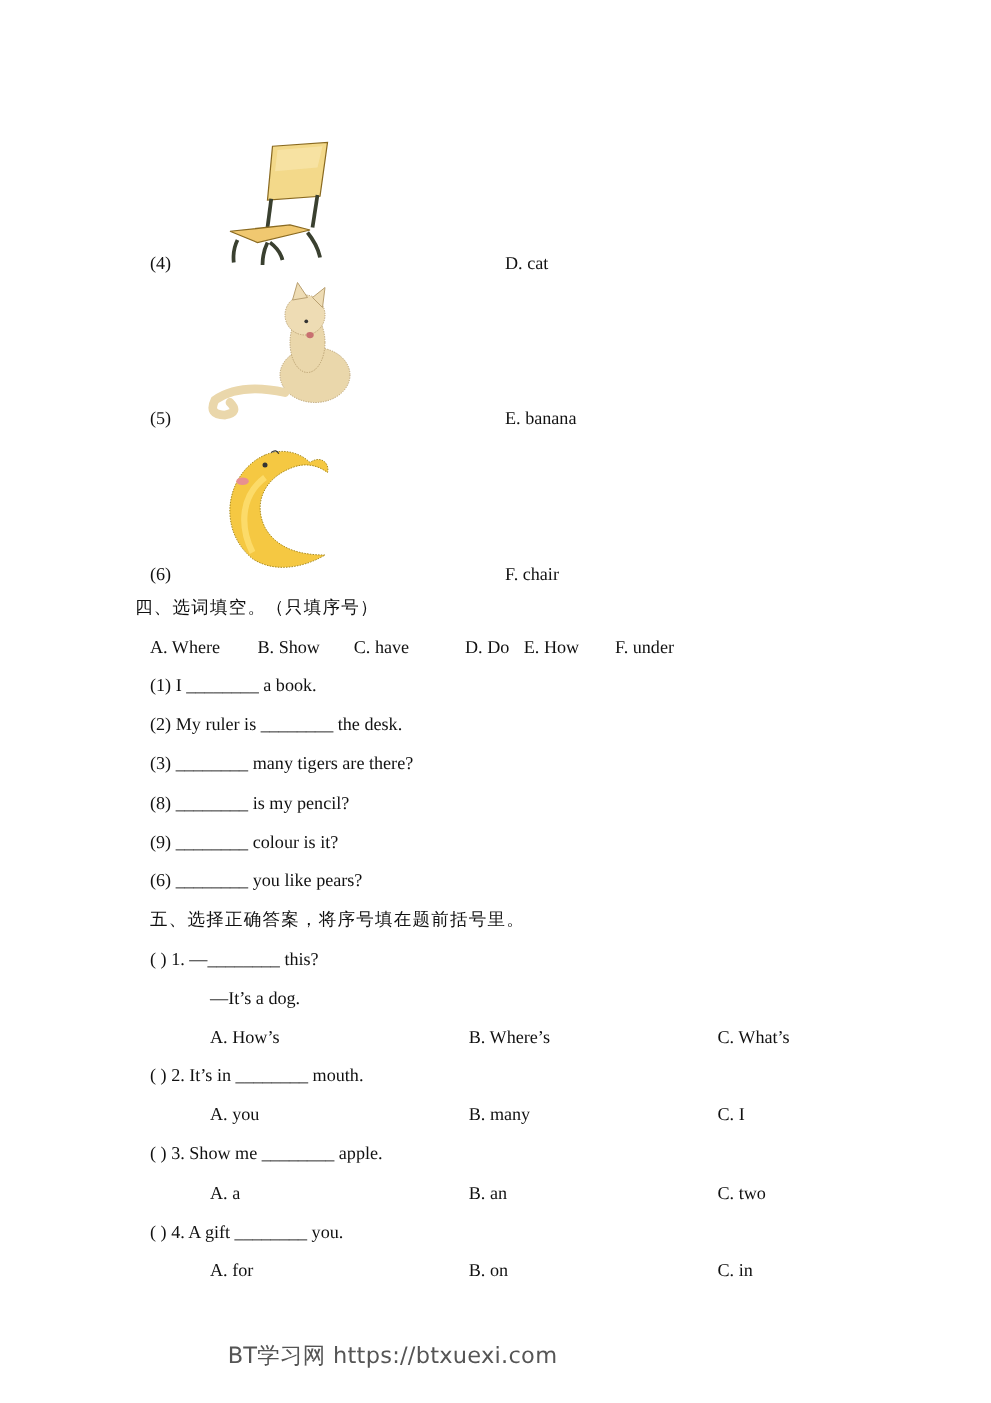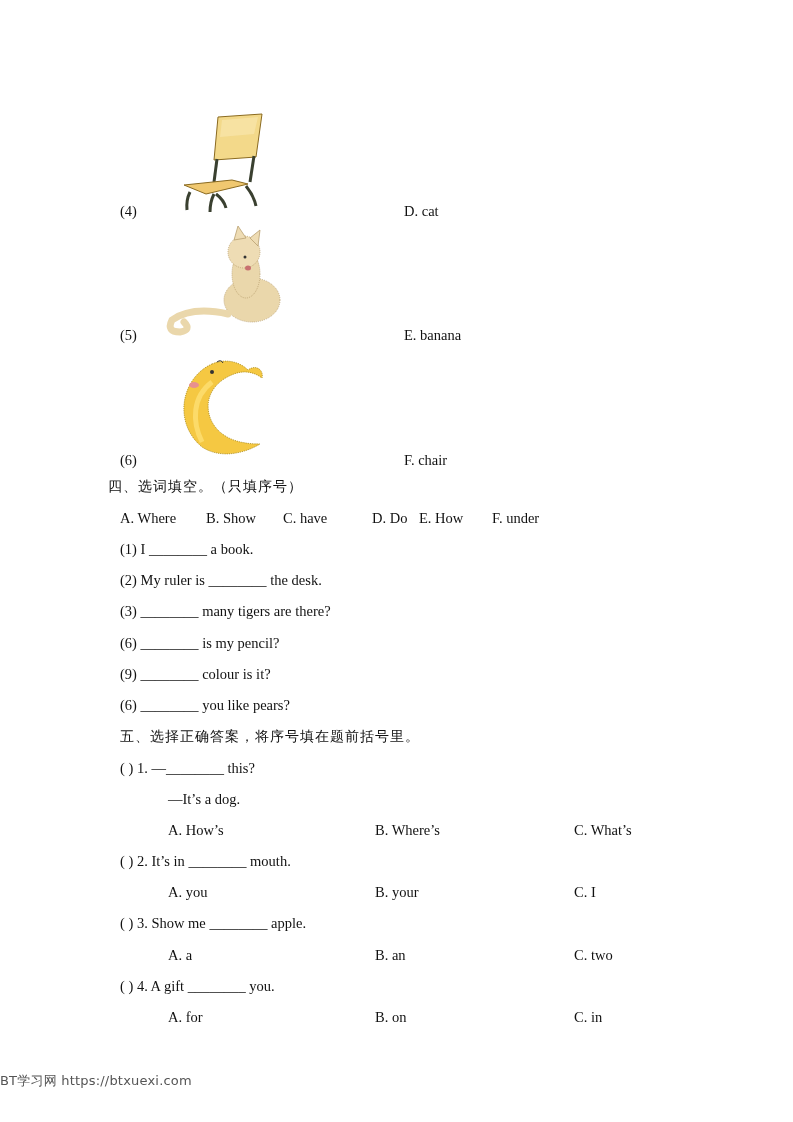--- a/index.html
+++ b/index.html
@@ -6,22 +6,22 @@
   body {
     width: 793px; height: 1122px; position: relative; overflow: hidden;
     font-family: "Liberation Serif", "DejaVu Serif", serif;
     color: #111111;
     font-size: 14.5px;
   }
   .abs { position: absolute; white-space: nowrap; line-height: 1; }
   .cn { font-family: "DejaVu Sans", sans-serif; font-size: 14px; letter-spacing: 1px; }
   .pic { position: absolute; }
   .footer {
-    position: absolute; left: 0; width: 628px; top: 1072px; text-align: left;
-    font-family: "DejaVu Sans", sans-serif; font-size: 13px; color: #555555; letter-spacing: 0.2px;
+    position: absolute; left: 0; width: 628px; top: 1072px; text-align: center;
+    font-family: "DejaVu Sans", sans-serif; font-size: 18px; color: #555555; letter-spacing: 0.2px;
   }
   .opt { position: absolute; white-space: nowrap; line-height: 1; font-family: Liberation Serif, serif; }
 </style>
 </head>
 <body>
 
 <div>
 
   <svg class="pic" style="left:180px;top:112px" width="85" height="100" viewBox="0 0 85 100">
     <polygon points="38,5 82,2 76,45 34,48" fill="#f3d98a" stroke="#8a6a20" stroke-width="1"></polygon>
@@ -67,37 +67,37 @@
     <span class="abs" style="left:120px;top:511px">A. Where</span>
     <span class="abs" style="left:206px;top:511px">B. Show</span>
     <span class="abs" style="left:283px;top:511px">C. have</span>
     <span class="abs" style="left:372px;top:511px">D. Do</span>
     <span class="abs" style="left:419px;top:511px">E. How</span>
     <span class="abs" style="left:492px;top:511px">F. under</span>
   </div>
   <span class="abs" style="left:120px;top:542px">(1) I ________ a book.</span>
   <span class="abs" style="left:120px;top:573px">(2) My ruler is ________ the desk.</span>
   <span class="abs" style="left:120px;top:604px">(3) ________ many tigers are there?</span>
-  <span class="abs" style="left:120px;top:636px">(6) ________ is my pencil?</span>
+  <span class="abs" style="left:120px;top:636px">(8) ________ is my pencil?</span>
   <span class="abs" style="left:120px;top:667px">(9) ________ colour is it?</span>
   <span class="abs" style="left:120px;top:698px">(6) ________ you like pears?</span>
 </div>
 
 <div>
   <span class="abs cn" style="left:120px;top:729px">五、选择正确答案，将序号填在题前括号里。</span>
 
   <span class="abs" style="left:120px;top:761px">(    ) 1. —________ this?</span>
   <span class="abs" style="left:168px;top:792px">—It’s a dog.</span>
   <span class="opt" style="left:168px;top:823px">A. How’s</span>
   <span class="opt" style="left:375px;top:823px">B. Where’s</span>
   <span class="opt" style="left:574px;top:823px">C. What’s</span>
 
   <span class="abs" style="left:120px;top:854px">(    ) 2. It’s in ________ mouth.</span>
   <span class="opt" style="left:168px;top:885px">A. you</span>
-  <span class="opt" style="left:375px;top:885px">B. your</span>
+  <span class="opt" style="left:375px;top:885px">B. many</span>
   <span class="opt" style="left:574px;top:885px">C. I</span>
 
   <span class="abs" style="left:120px;top:916px">(    ) 3. Show me ________ apple.</span>
   <span class="opt" style="left:168px;top:948px">A. a</span>
   <span class="opt" style="left:375px;top:948px">B. an</span>
   <span class="opt" style="left:574px;top:948px">C. two</span>
 
   <span class="abs" style="left:120px;top:979px">(    ) 4. A gift ________ you.</span>
   <span class="opt" style="left:168px;top:1010px">A. for</span>
   <span class="opt" style="left:375px;top:1010px">B. on</span>

